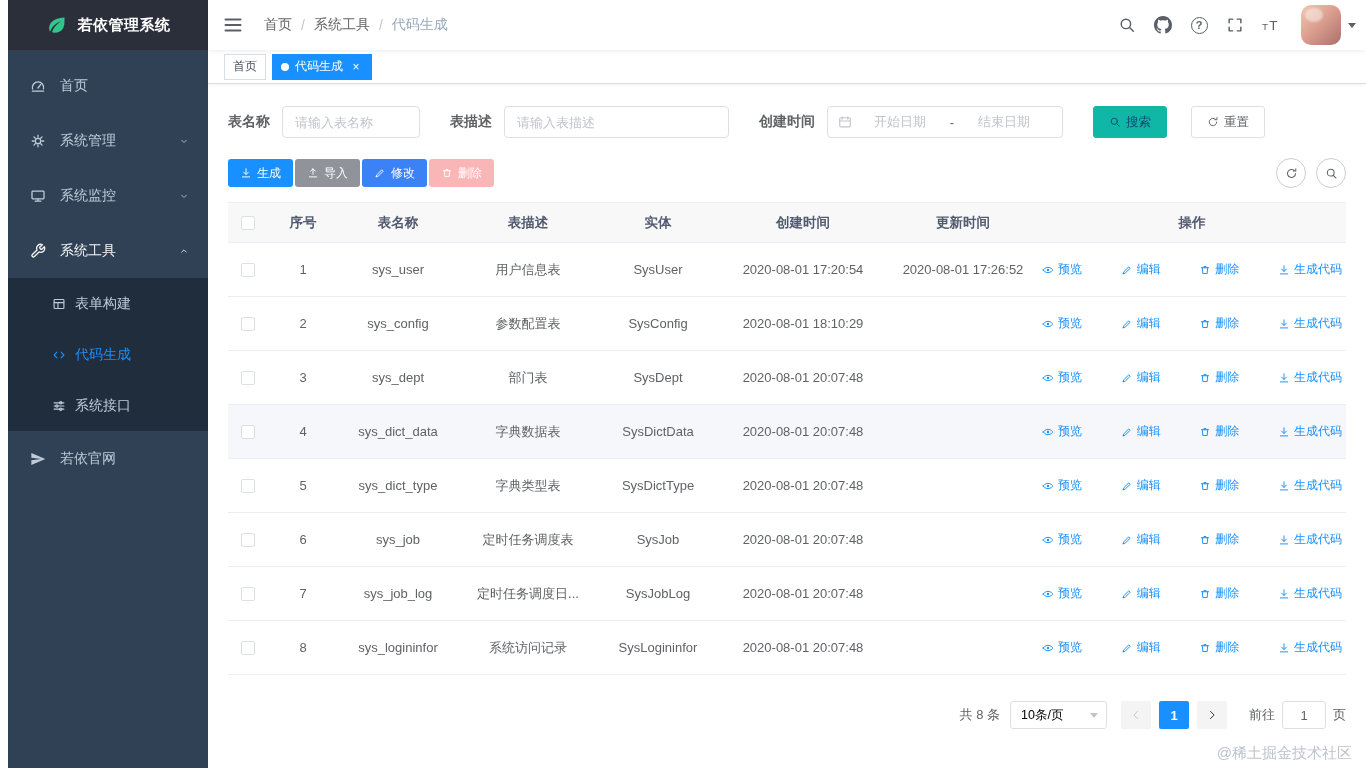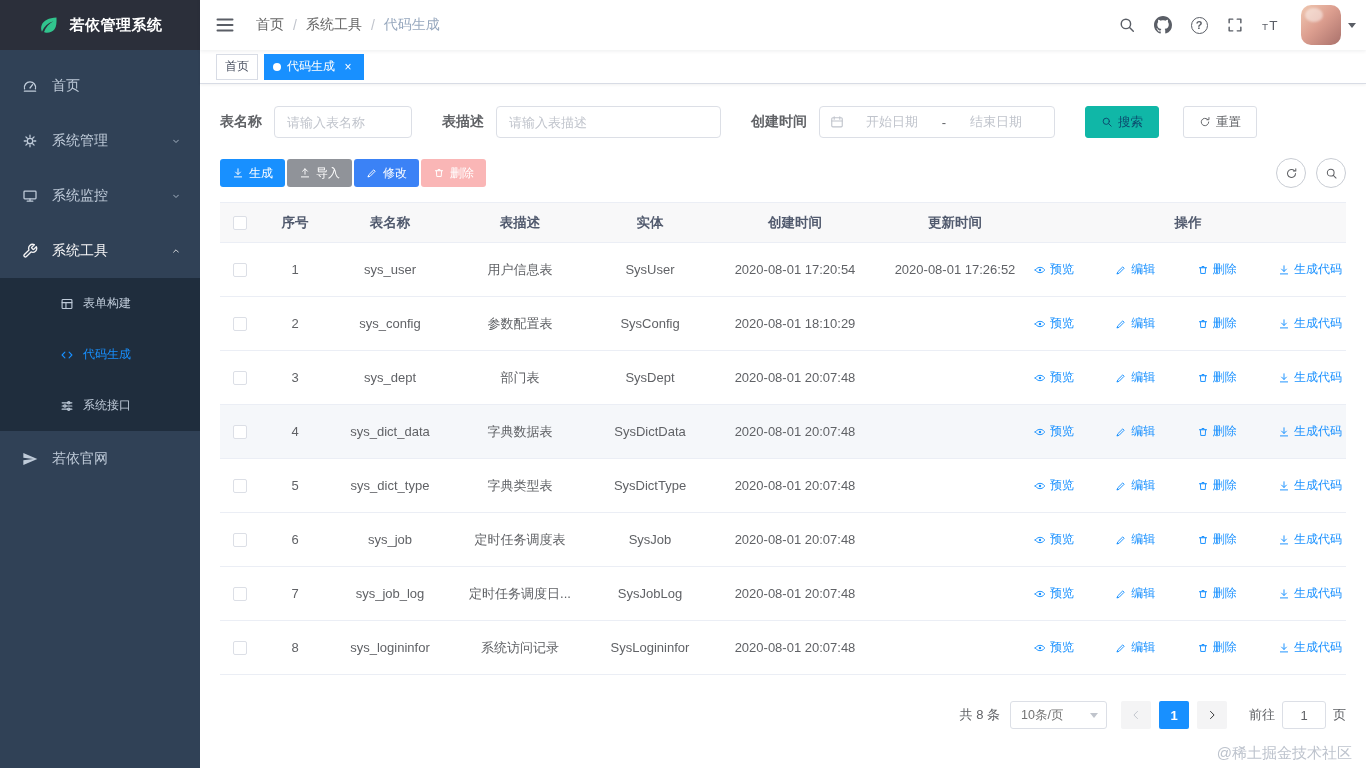--- a/index.html
+++ b/index.html
@@ -3,31 +3,31 @@
 <meta charset="utf-8">
 <style>
   * { margin:0; padding:0; box-sizing:border-box; }
   html,body { width:1366px; height:768px; overflow:hidden; }
   body { font-family:"Liberation Sans","DejaVu Sans",sans-serif; font-size:14px; color:#606266; background:#fff; }
   .app { display:flex; width:1366px; height:768px; }
 
   svg.ic { fill:none; stroke:currentColor; stroke-width:1.6; stroke-linecap:round; stroke-linejoin:round; display:block; }
 
   
-  .sidebar { width:200px; flex-shrink:0; background:#304156; display:flex; flex-direction:column; }
+  .sidebar { width:200px; flex-shrink:0; background:#304156; display:flex; flex-direction:column;margin-left:8px; }
   .logo { height:50px; background:#2b2f3a; display:flex; align-items:center; justify-content:center; gap:10px; }
   .logo svg { width:22px; height:22px; color:#31c48d; }
   .logo-title { color:#fff; font-weight:700; font-size:15px; letter-spacing:.5px; }
   .menu { padding-top:8px; }
   .menu-item { height:55px; display:flex; align-items:center; padding:0 18px 0 22px; color:#bfcbd9; font-size:14px; cursor:pointer; }
   .menu-item .mi-icon { width:16px; height:16px; margin-right:14px; flex-shrink:0; }
   .menu-item .mi-arrow { width:12px; height:12px; margin-left:auto; opacity:.85; }
   .menu-item.parent-open { color:#f4f4f5; }
   .submenu { background:#1f2d3d; }
-  .submenu .menu-item { height:51px; padding-left:60px; font-size:12px; }
+  .submenu .menu-item { height:51px; padding-left:44px; font-size:14px; }
   .submenu .menu-item .mi-icon { width:14px; height:14px; margin-right:9px; }
   .submenu .menu-item.active { color:#1890ff; }
 
   
   .main { flex:1; display:flex; flex-direction:column; position:relative; background:#fff; }
 
   .navbar { height:50px; display:flex; align-items:center; background:#fff; box-shadow:0 1px 4px rgba(0,21,41,.08); position:relative; z-index:2; }
   .hamburger { height:50px; padding:0 15px; display:flex; align-items:center; color:#5a5e66; cursor:pointer; }
   .hamburger svg { width:20px; height:20px; }
   .breadcrumb { margin-left:6px; font-size:14px; display:flex; align-items:center; }
@@ -87,21 +87,21 @@
   .tr { height:54px; border-bottom:1px solid #ebeef5; color:#606266; background:#fff; }
   .tr.highlight { background:#f5f7fa; }
   .checkbox { width:14px; height:14px; border:1px solid #dcdfe6; border-radius:2px; display:inline-block; background:#fff; vertical-align:middle; cursor:pointer; }
   .ops { display:flex; justify-content:space-between; gap:13px; font-size:12px; }
   .op { display:inline-flex; align-items:center; gap:4px; color:#1890ff; text-decoration:none; cursor:pointer; white-space:nowrap; }
   .op svg { width:12px; height:12px; }
 
   
   .pagination { display:flex; align-items:center; justify-content:flex-end; margin-top:26px; font-size:13px; color:#606266; }
   .pg-total { margin-right:10px; }
-  .size-select { width:97px; height:28px; border:1px solid #dcdfe6; border-radius:3px; display:flex; align-items:center; justify-content:space-between; padding:0 8px 0 10px; font-size:12.5px; color:#737373; cursor:pointer; background:#fff; margin-right:14px; }
+  .size-select { width:97px; height:28px; border:1px solid #dcdfe6; border-radius:3px; display:flex; align-items:center; justify-content:space-between; padding:0 8px 0 10px; font-size:12.5px; color:#000000; cursor:pointer; background:#fff; margin-right:14px; }
   .sel-caret { width:0; height:0; border:4px solid transparent; border-top:5px solid #c0c4cc; margin-top:4px; }
   .pg-btn { min-width:30px; height:28px; background:#f4f4f5; border-radius:2px; display:flex; align-items:center; justify-content:center; cursor:pointer; margin-right:8px; }
   .pg-btn svg { width:12px; height:12px; }
   .pg-prev { color:#c0c4cc; }
   .pg-next { color:#303133; }
   .pg-num { min-width:30px; height:28px; background:#1890ff; color:#fff; border-radius:2px; display:flex; align-items:center; justify-content:center; font-weight:600; cursor:pointer; margin-right:8px; }
   .goto { display:flex; align-items:center; gap:7px; margin-left:14px; }
   .goto-input { width:44px; height:28px; border:1px solid #dcdfe6; border-radius:3px; text-align:center; font-size:13px; color:#606266; outline:none; }
 
   .watermark { position:absolute; right:14px; bottom:5px; color:#bdc3cd; font-size:15px; pointer-events:none; }

